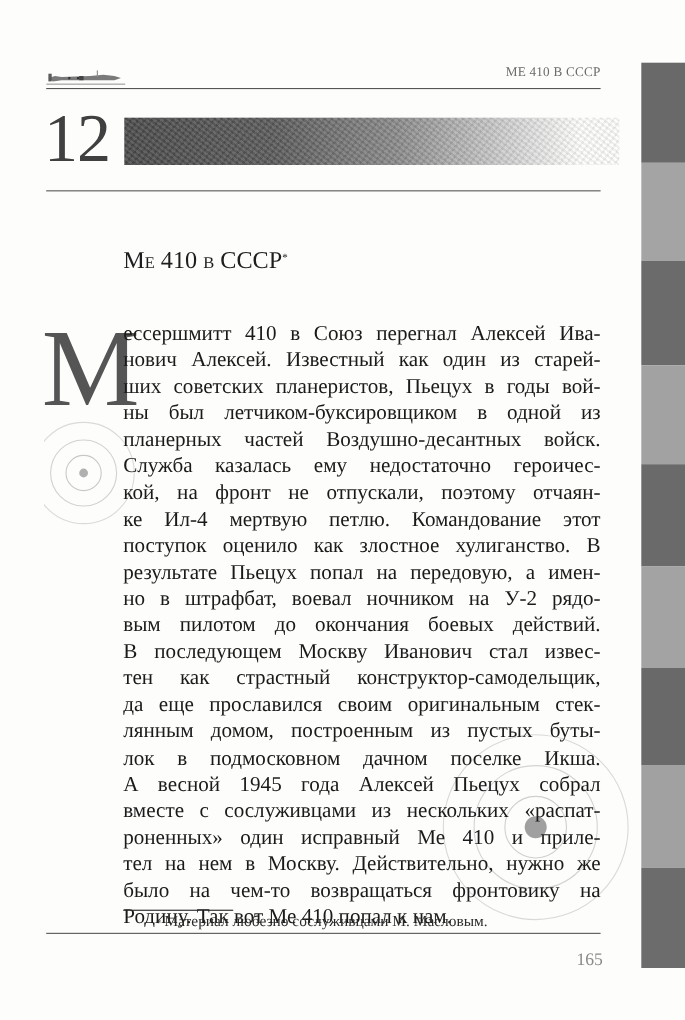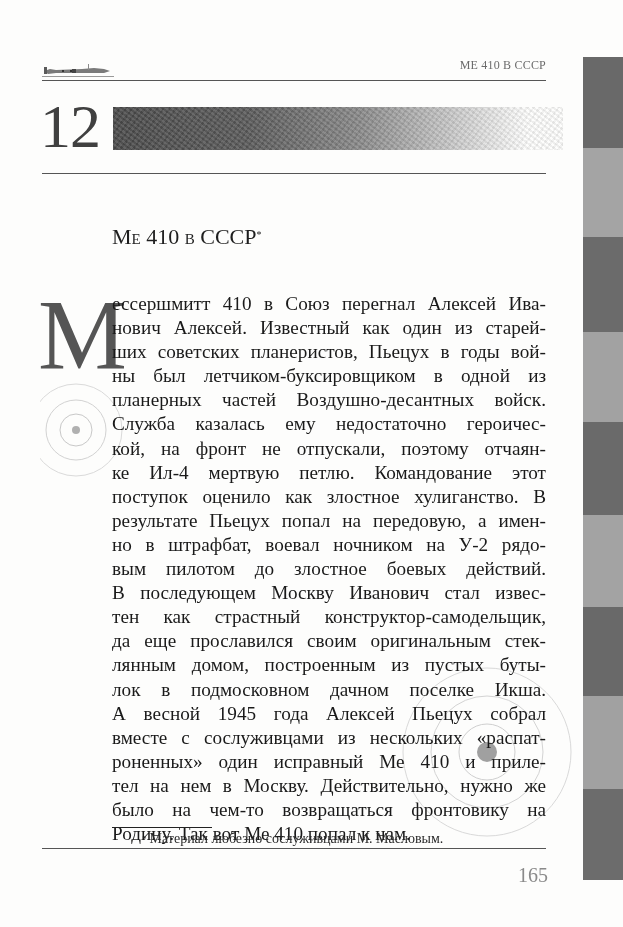--- a/index.html
+++ b/index.html
@@ -64,21 +64,21 @@
   }
   .underline-mark { left: 112px; top: 827px; width: 100px; height: 1px; background: #222; }
 
   
   .footnote {
     left: 142px; top: 831px; font-size: 14px; line-height: 16px; color: #2a2a2a;
   }
   .footnote .star { font-size: 9px; vertical-align: top; margin-right: 3px; }
   .bottom-rule { left: 42px; top: 848px; width: 504px; height: 1px; background: #555; }
 
-  .page-num { left: 500px; top: 864px; font-size: 20px; color: #8a8a8a; width: 48px; text-align: right; }
+  .page-num { left: 500px; top: 864px; font-size: 16px; color: #8a8a8a; width: 48px; text-align: right; }
 </style>
 </head>
 <body>
 
 <div class="abs tab-strip">
   <div class="tab-band" style="background:#696969;height:91px;flex:none"></div>
   <div class="tab-band" style="background:#a4a4a4;height:89px;flex:none"></div>
   <div class="tab-band" style="background:#6b6b6b;height:95px;flex:none"></div>
   <div class="tab-band" style="background:#a2a2a2;height:90px;flex:none"></div>
   <div class="tab-band" style="background:#6a6a6a;height:93px;flex:none"></div>
@@ -128,21 +128,21 @@
   <span class="line">нович Алексей. Известный как один из старей-</span>
   <span class="line">ших советских планеристов, Пьецух в годы вой-</span>
   <span class="line">ны был летчиком-буксировщиком в одной из</span>
   <span class="line">планерных частей Воздушно-десантных войск.</span>
   <span class="line">Служба казалась ему недостаточно героичес-</span>
   <span class="line">кой, на фронт не отпускали, поэтому отчаян-</span>
   <span class="line">ке Ил-4 мертвую петлю. Командование этот</span>
   <span class="line">поступок оценило как злостное хулиганство. В</span>
   <span class="line">результате Пьецух попал на передовую, а имен-</span>
   <span class="line">но в штрафбат, воевал ночником на У-2 рядо-</span>
-  <span class="line">вым пилотом до злостное боевых действий.</span>
+  <span class="line">вым пилотом до окончания боевых действий.</span>
   <span class="line">В последующем Москву Иванович стал извес-</span>
   <span class="line">тен как страстный конструктор-самодельщик,</span>
   <span class="line">да еще прославился своим оригинальным стек-</span>
   <span class="line">лянным домом, построенным из пустых буты-</span>
   <span class="line">лок в подмосковном дачном поселке Икша.</span>
   <span class="line">А весной 1945 года Алексей Пьецух собрал</span>
   <span class="line">вместе с сослуживцами из нескольких «распат-</span>
   <span class="line">роненных» один исправный Ме 410 и приле-</span>
   <span class="line">тел на нем в Москву. Действительно, нужно же</span>
   <span class="line">было на чем-то возвращаться фронтовику на</span>

